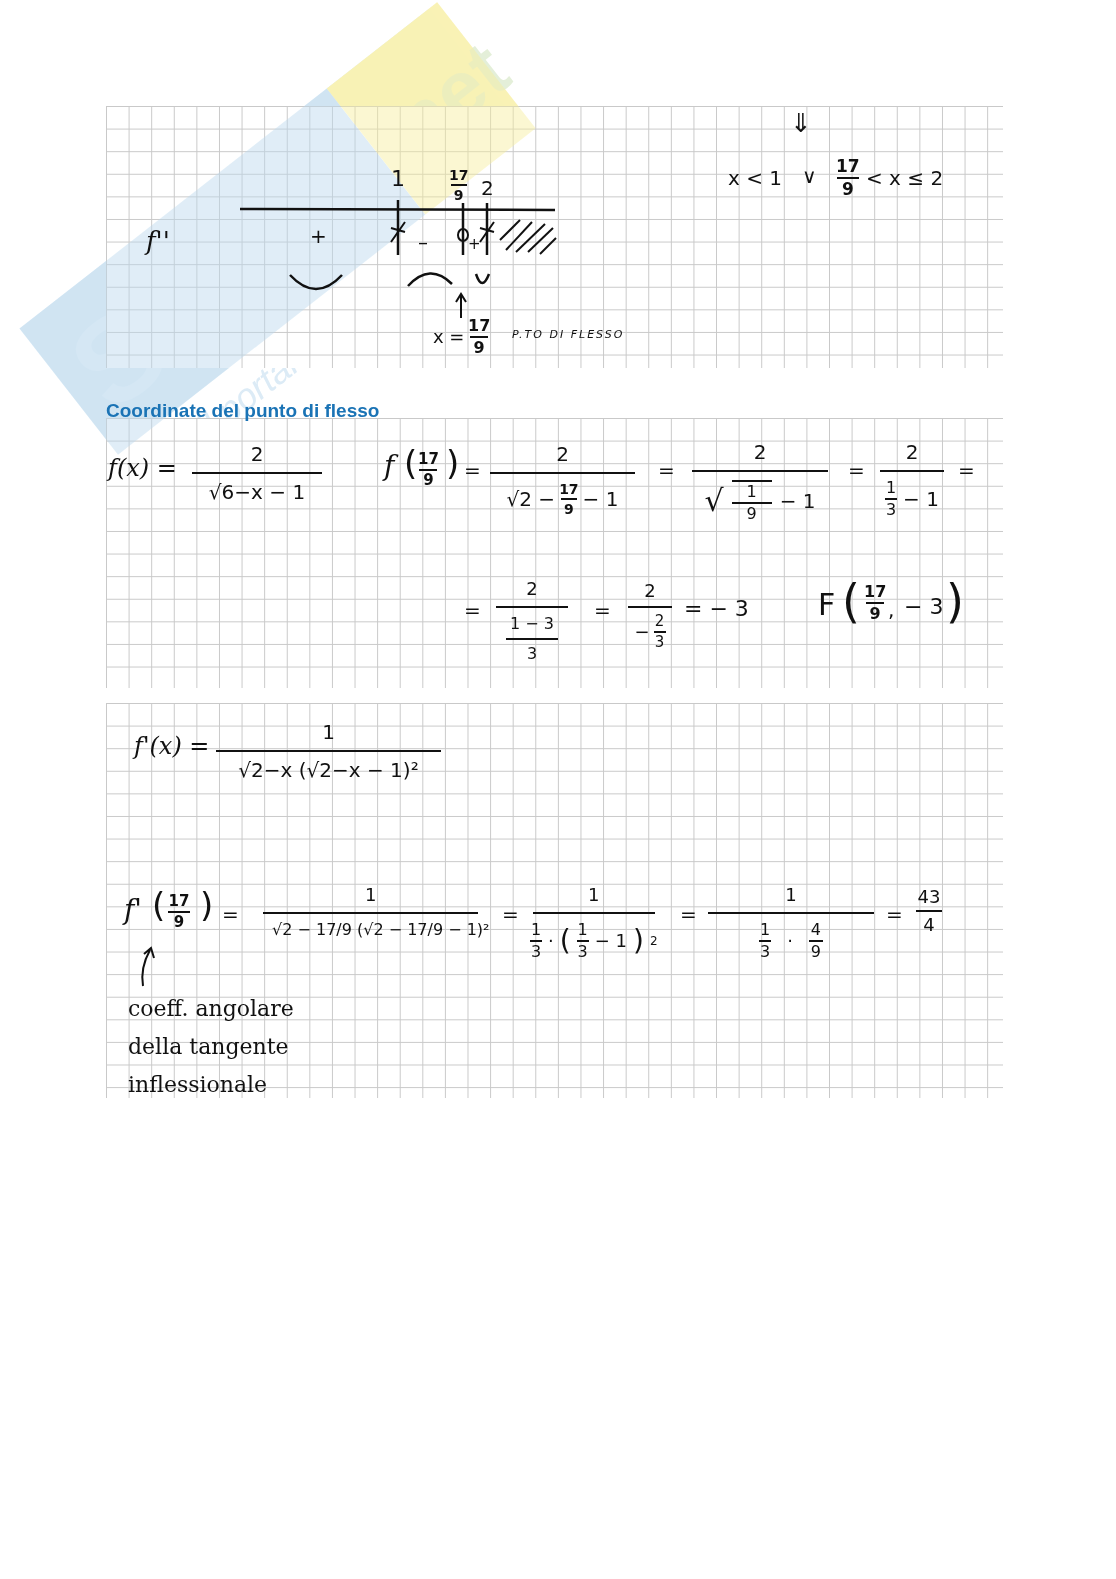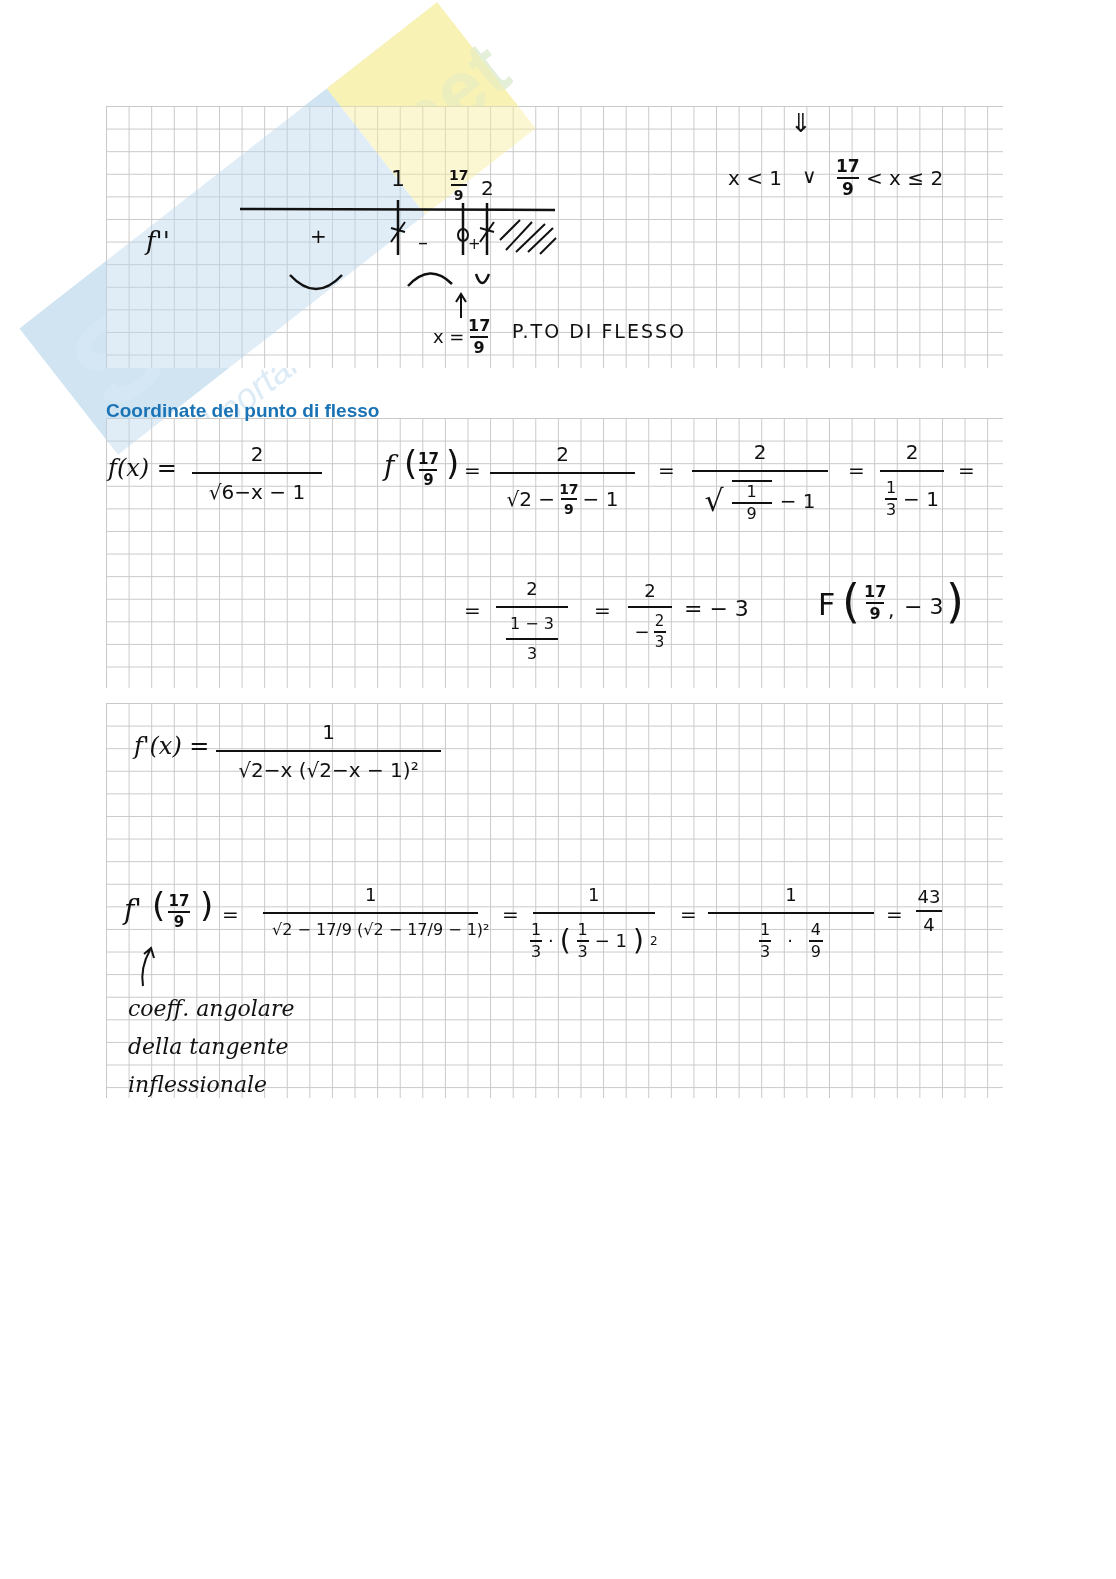--- a/index.html
+++ b/index.html
@@ -85,21 +85,21 @@
     <span>9</span>
   </div>
   <span class="ink" style="left:481px;top:178px;font-size:20px;">2</span>
 
   <span class="ink" style="left:433px;top:328px;font-size:18px;">x =</span>
   <div class="frac" style="left:468px;top:318px;font-size:16px;font-weight:bold;">
     <span>17</span>
     <span class="bar" style="width:18px;"></span>
     <span>9</span>
   </div>
-  <span class="ink" style="left:512px;top:322px;font-size:19px;letter-spacing:2px;">P.TO DI FLESSO</span>
+  <span class="ink" style="left:512px;top:329px;font-size:11px;letter-spacing:2px;font-style:italic;">P.TO DI FLESSO</span>
 
   <span class="ink" style="left:790px;top:110px;font-size:26px;">⇓</span>
   <span class="ink" style="left:728px;top:168px;font-size:20px;">x &lt; 1</span>
   <span class="ink" style="left:802px;top:166px;font-size:20px;">∨</span>
   <div class="frac" style="left:836px;top:158px;font-size:17px;font-weight:bold;">
     <span>17</span>
     <span class="bar" style="width:22px;"></span>
     <span>9</span>
   </div>
   <span class="ink" style="left:866px;top:168px;font-size:20px;">&lt; x ≤ 2</span>
@@ -276,18 +276,18 @@
   <span class="ink" style="left:886px;top:904px;font-size:20px;">=</span>
   <div class="frac" style="left:916px;top:888px;font-size:18px;">
     <span>43</span>
     <span class="bar" style="width:26px;margin:4px 0;"></span>
     <span>4</span>
   </div>
 
   <svg width="1116" height="1100">
     <path d="M143 986 Q140 968 150 950 M144 954 L151 948 L154 958" stroke="#111" stroke-width="2" fill="none"></path>
   </svg>
-  <div style="position:absolute;left:128px;top:990px;font-family:'DejaVu Serif',serif;font-style:italic;font-size:22px;line-height:38px;color:#111;">
+  <div style="position:absolute;left:128px;top:990px;font-family:'DejaVu Serif',serif;font-size:22px;line-height:38px;color:#111;">
     <div>coeff. angolare</div>
     <div>della tangente</div>
     <div>inflessionale</div>
   </div>
 </div>
 
 </body></html>

